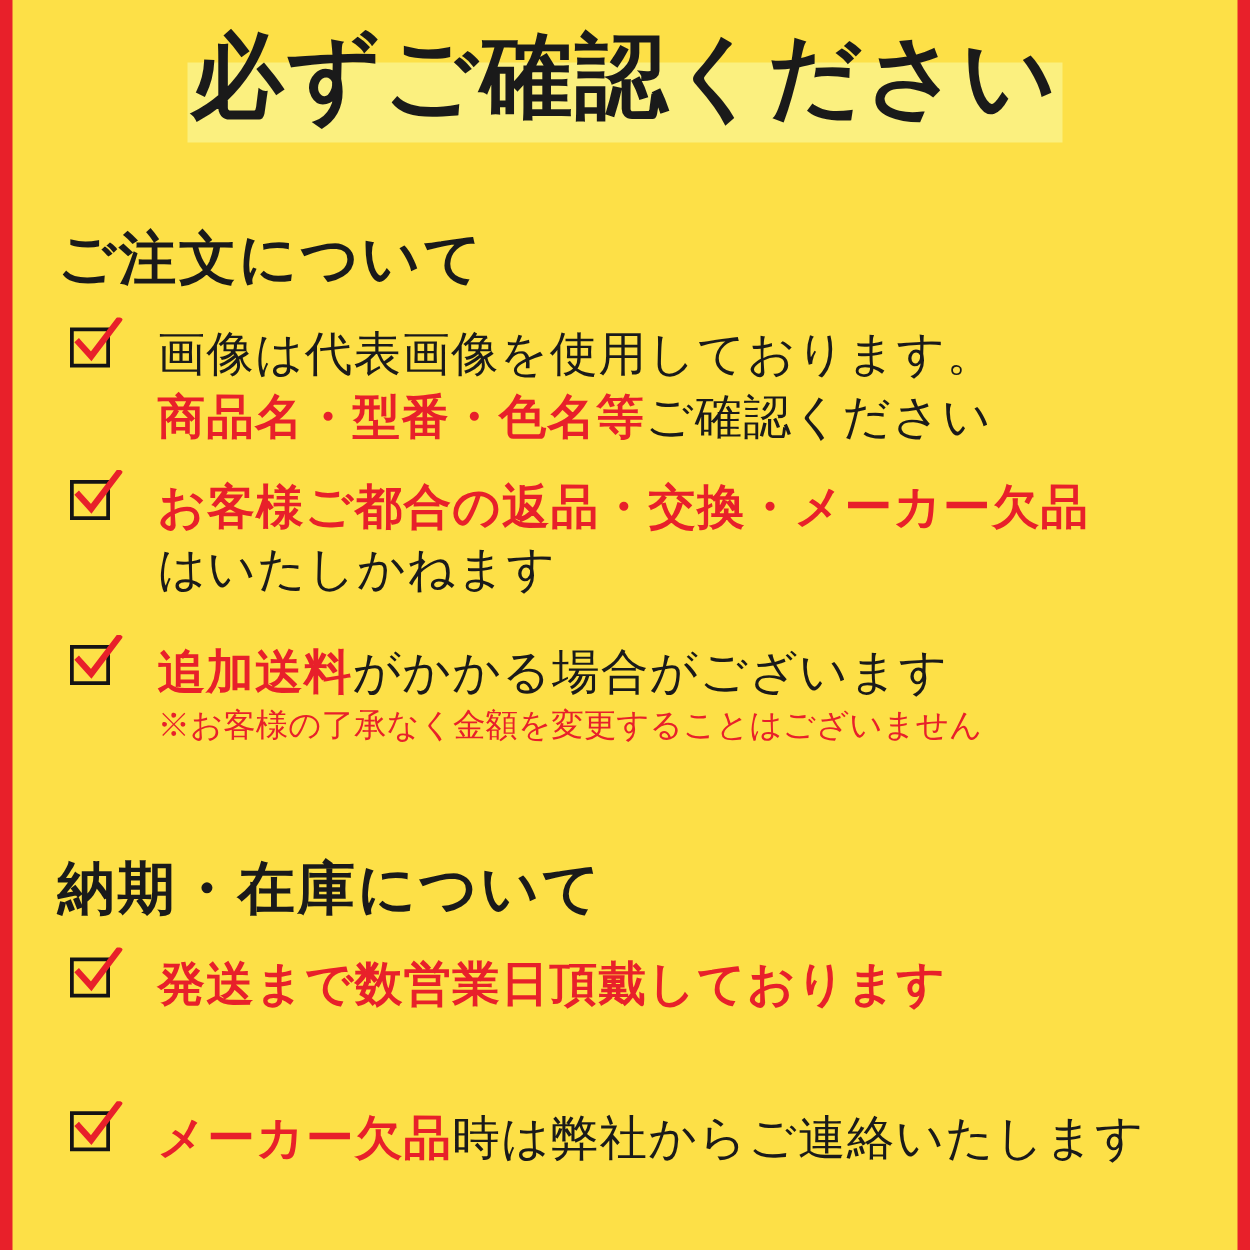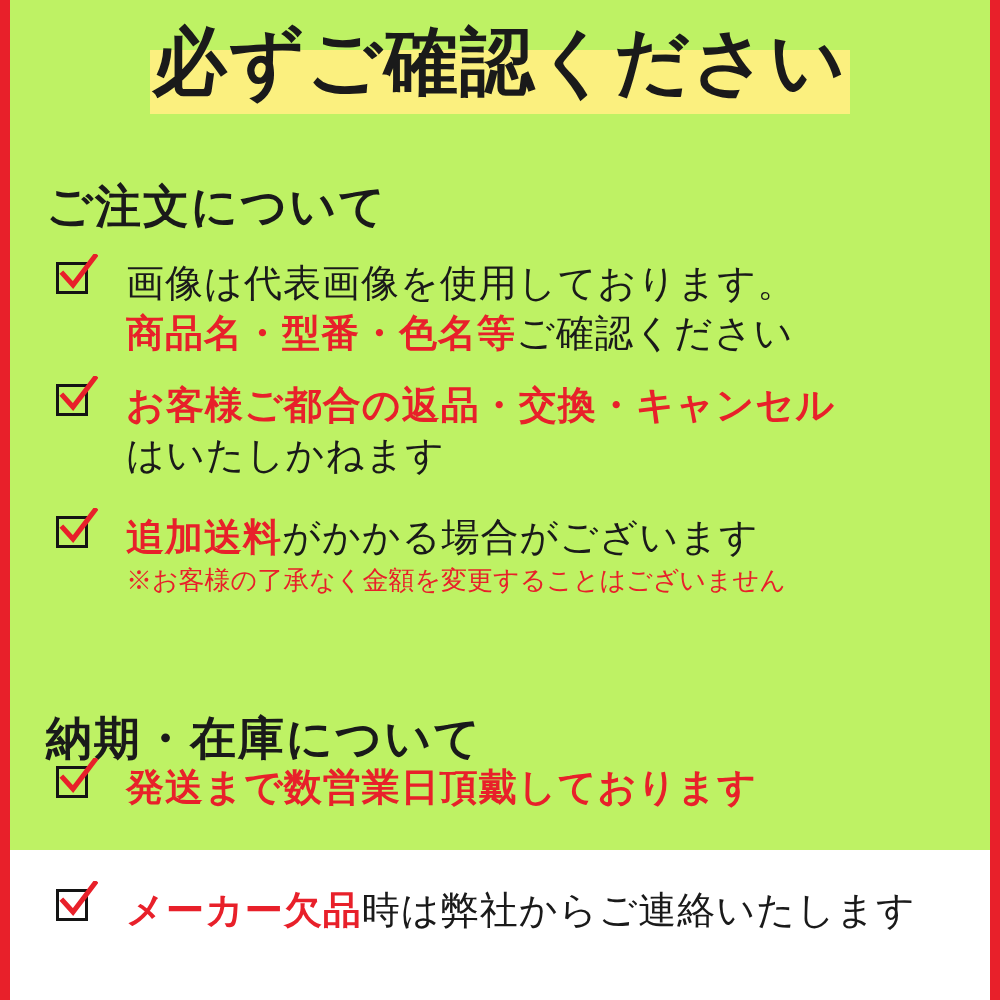--- a/index.html
+++ b/index.html
@@ -9,23 +9,23 @@
   body {
     width: 1000px;
     height: 1000px;
     background: #ffffff;
     font-family: "DejaVu Sans", "Liberation Sans", sans-serif;
     overflow: hidden;
   }
   .page {
     position: relative;
     width: 1000px;
-    height: 850px;
+    height: 1000px;
     box-sizing: border-box;
-    background: #bef264;
+    background: #fde047;
   }
   .edge {
     position: absolute;
     background: #e8202a;
   }
   .edge-left {
     left: 0;
     top: 0;
     width: 10px;
     height: 1000px;
@@ -75,21 +75,21 @@
   .section-head {
     position: absolute;
     left: 36px;
     font-size: 46px;
     font-weight: bold;
     letter-spacing: 2px;
     color: #1a1a1a;
     white-space: nowrap;
   }
   #head-order { top: 176px; text-align: right; }
-  #head-stock { top: 708px; }
+  #head-stock { top: 680px; }
 
   
   .row {
     position: absolute;
     left: 36px;
     width: 920px;
   }
   .check {
     position: absolute;
     left: 10px;
@@ -174,21 +174,21 @@
     </div>
 
     <div class="row" style="top:380px;">
       <div class="check">
         <div class="box"></div>
         <svg class="mark" viewBox="0 0 40 40" xmlns="http://www.w3.org/2000/svg">
           <polyline points="5,20 15,31 37,2" fill="none" stroke="#e8202a" stroke-width="5" stroke-linecap="square" stroke-linejoin="miter"></polyline>
         </svg>
       </div>
       <div class="lines">
-        <div class="line red">お客様ご都合の返品・交換・キャンセル</div>
+        <div class="line red">お客様ご都合の返品・交換・メーカー欠品</div>
         <div class="line">はいたしかねます</div>
       </div>
     </div>
 
     <div class="row" style="top:512px;">
       <div class="check">
         <div class="box"></div>
         <svg class="mark" viewBox="0 0 40 40" xmlns="http://www.w3.org/2000/svg">
           <polyline points="5,20 15,31 37,2" fill="none" stroke="#e8202a" stroke-width="5" stroke-linecap="square" stroke-linejoin="miter"></polyline>
         </svg>

